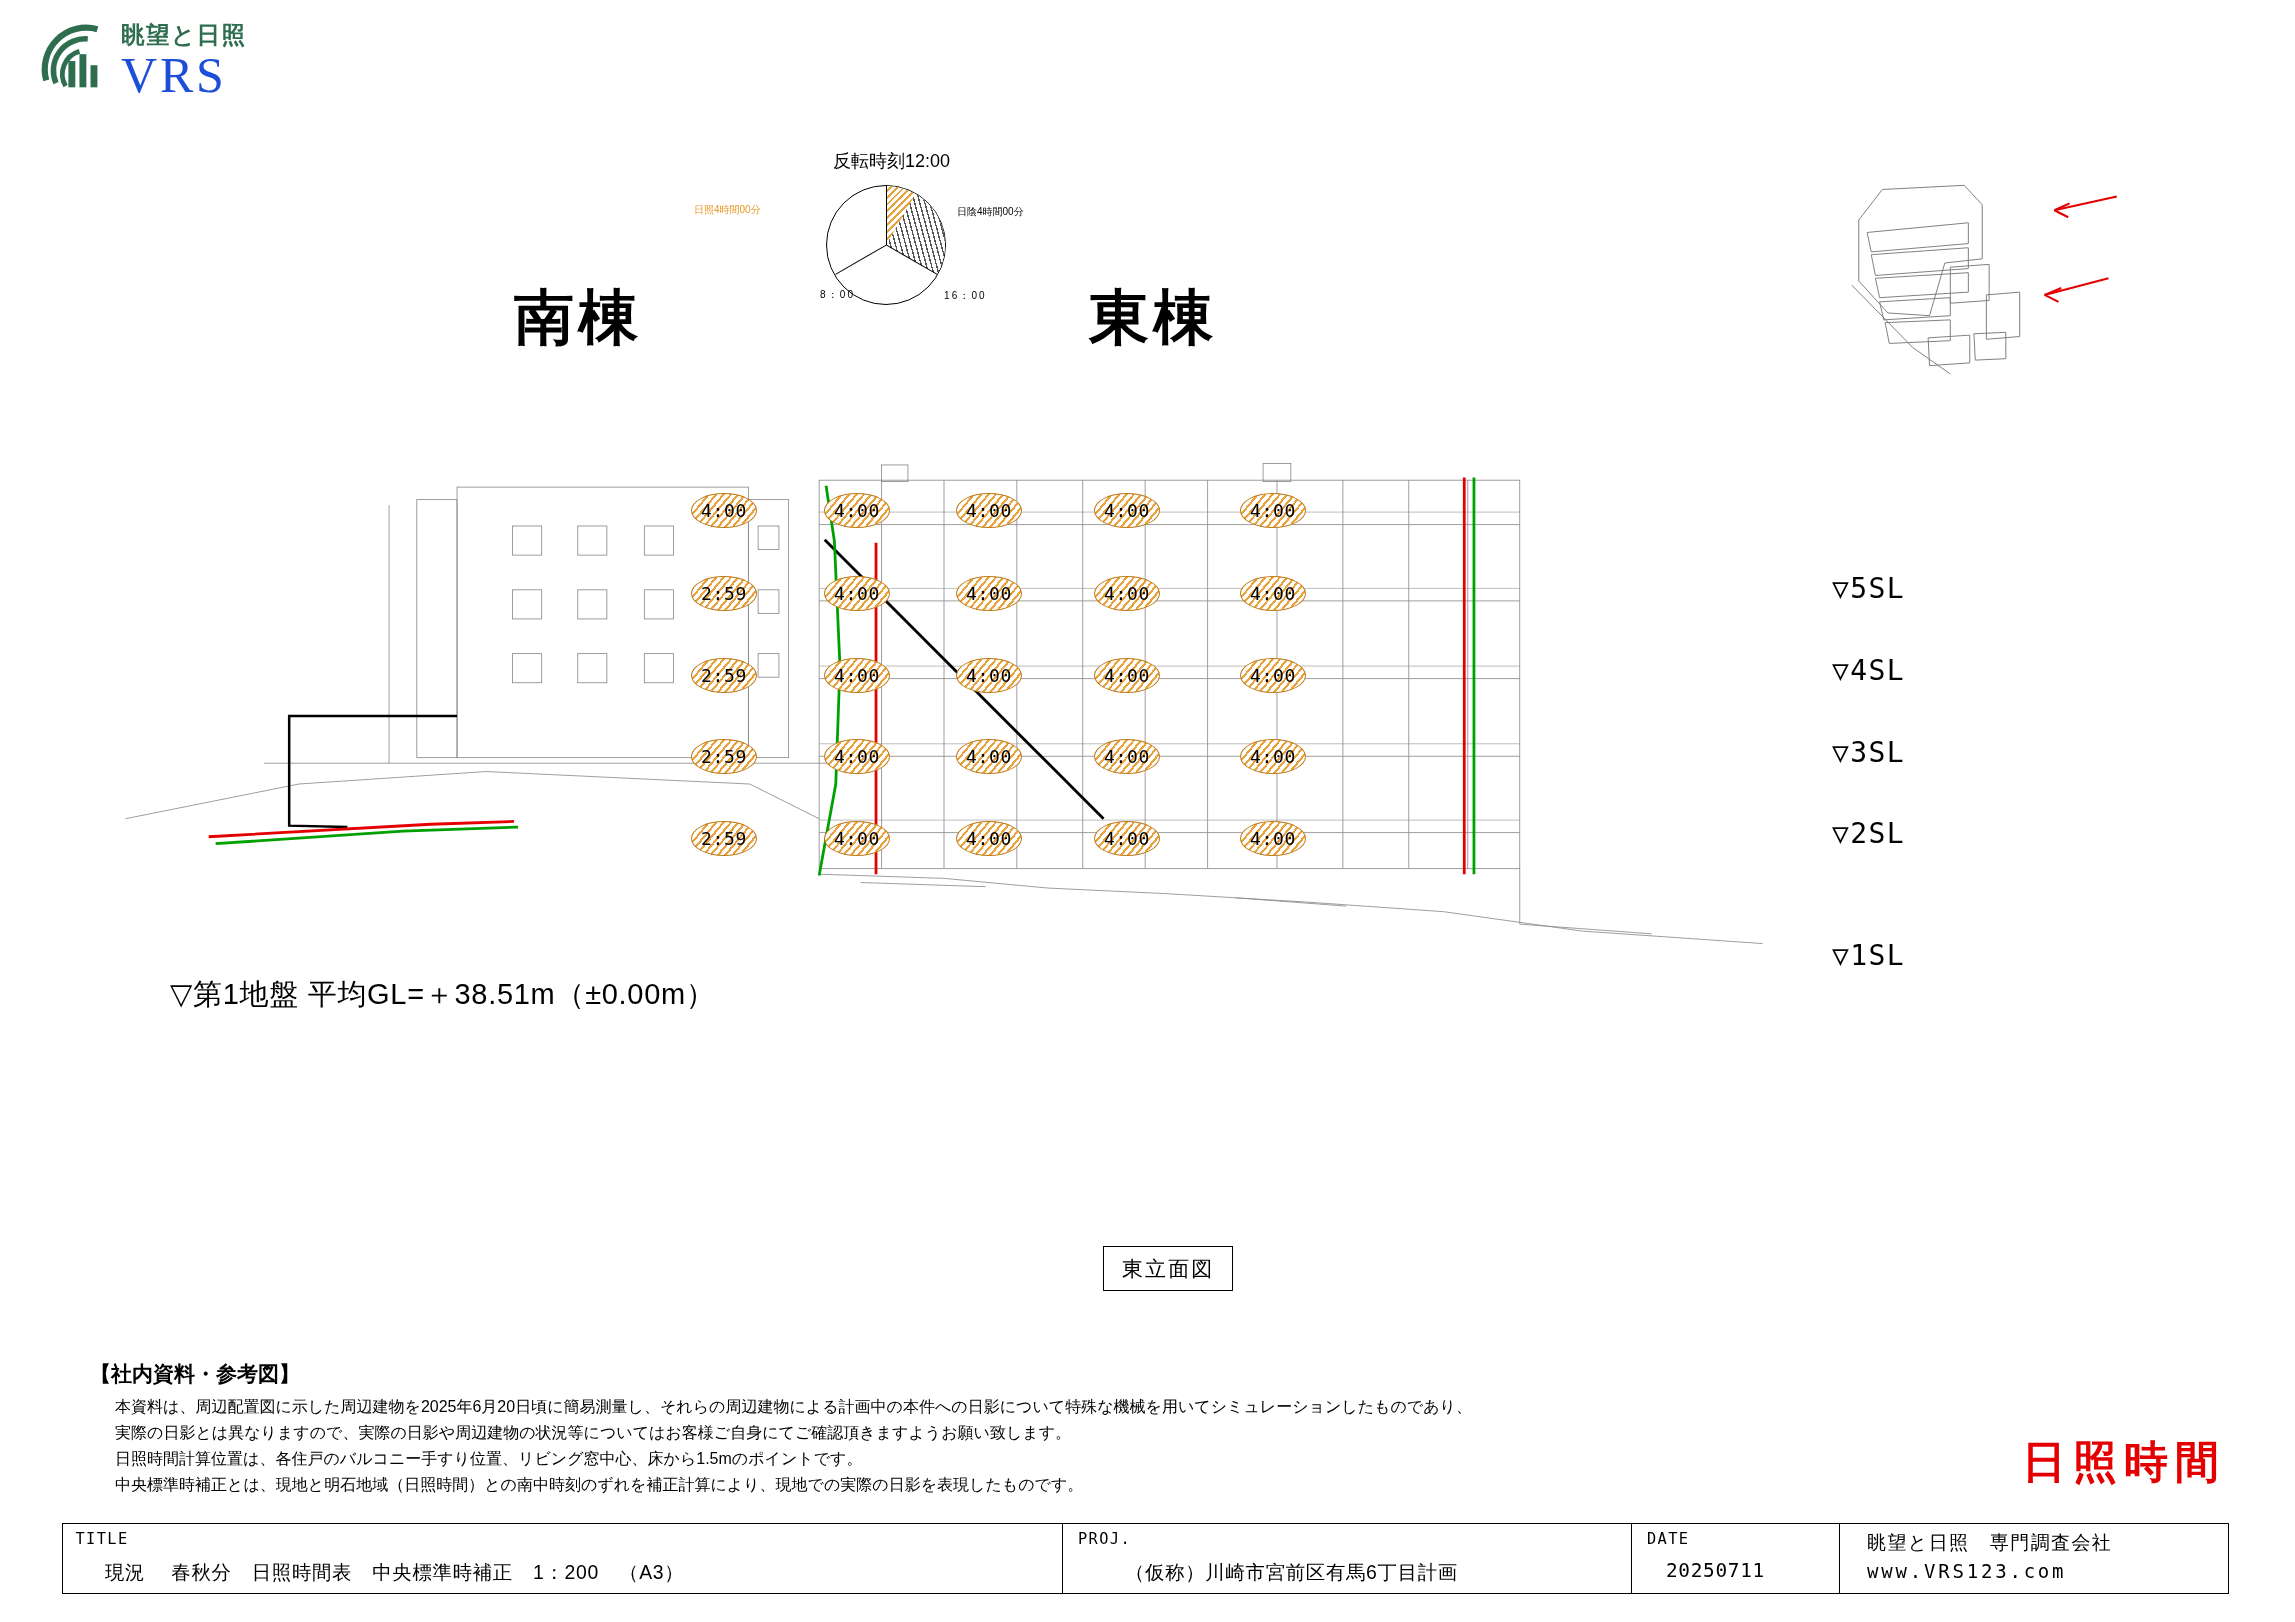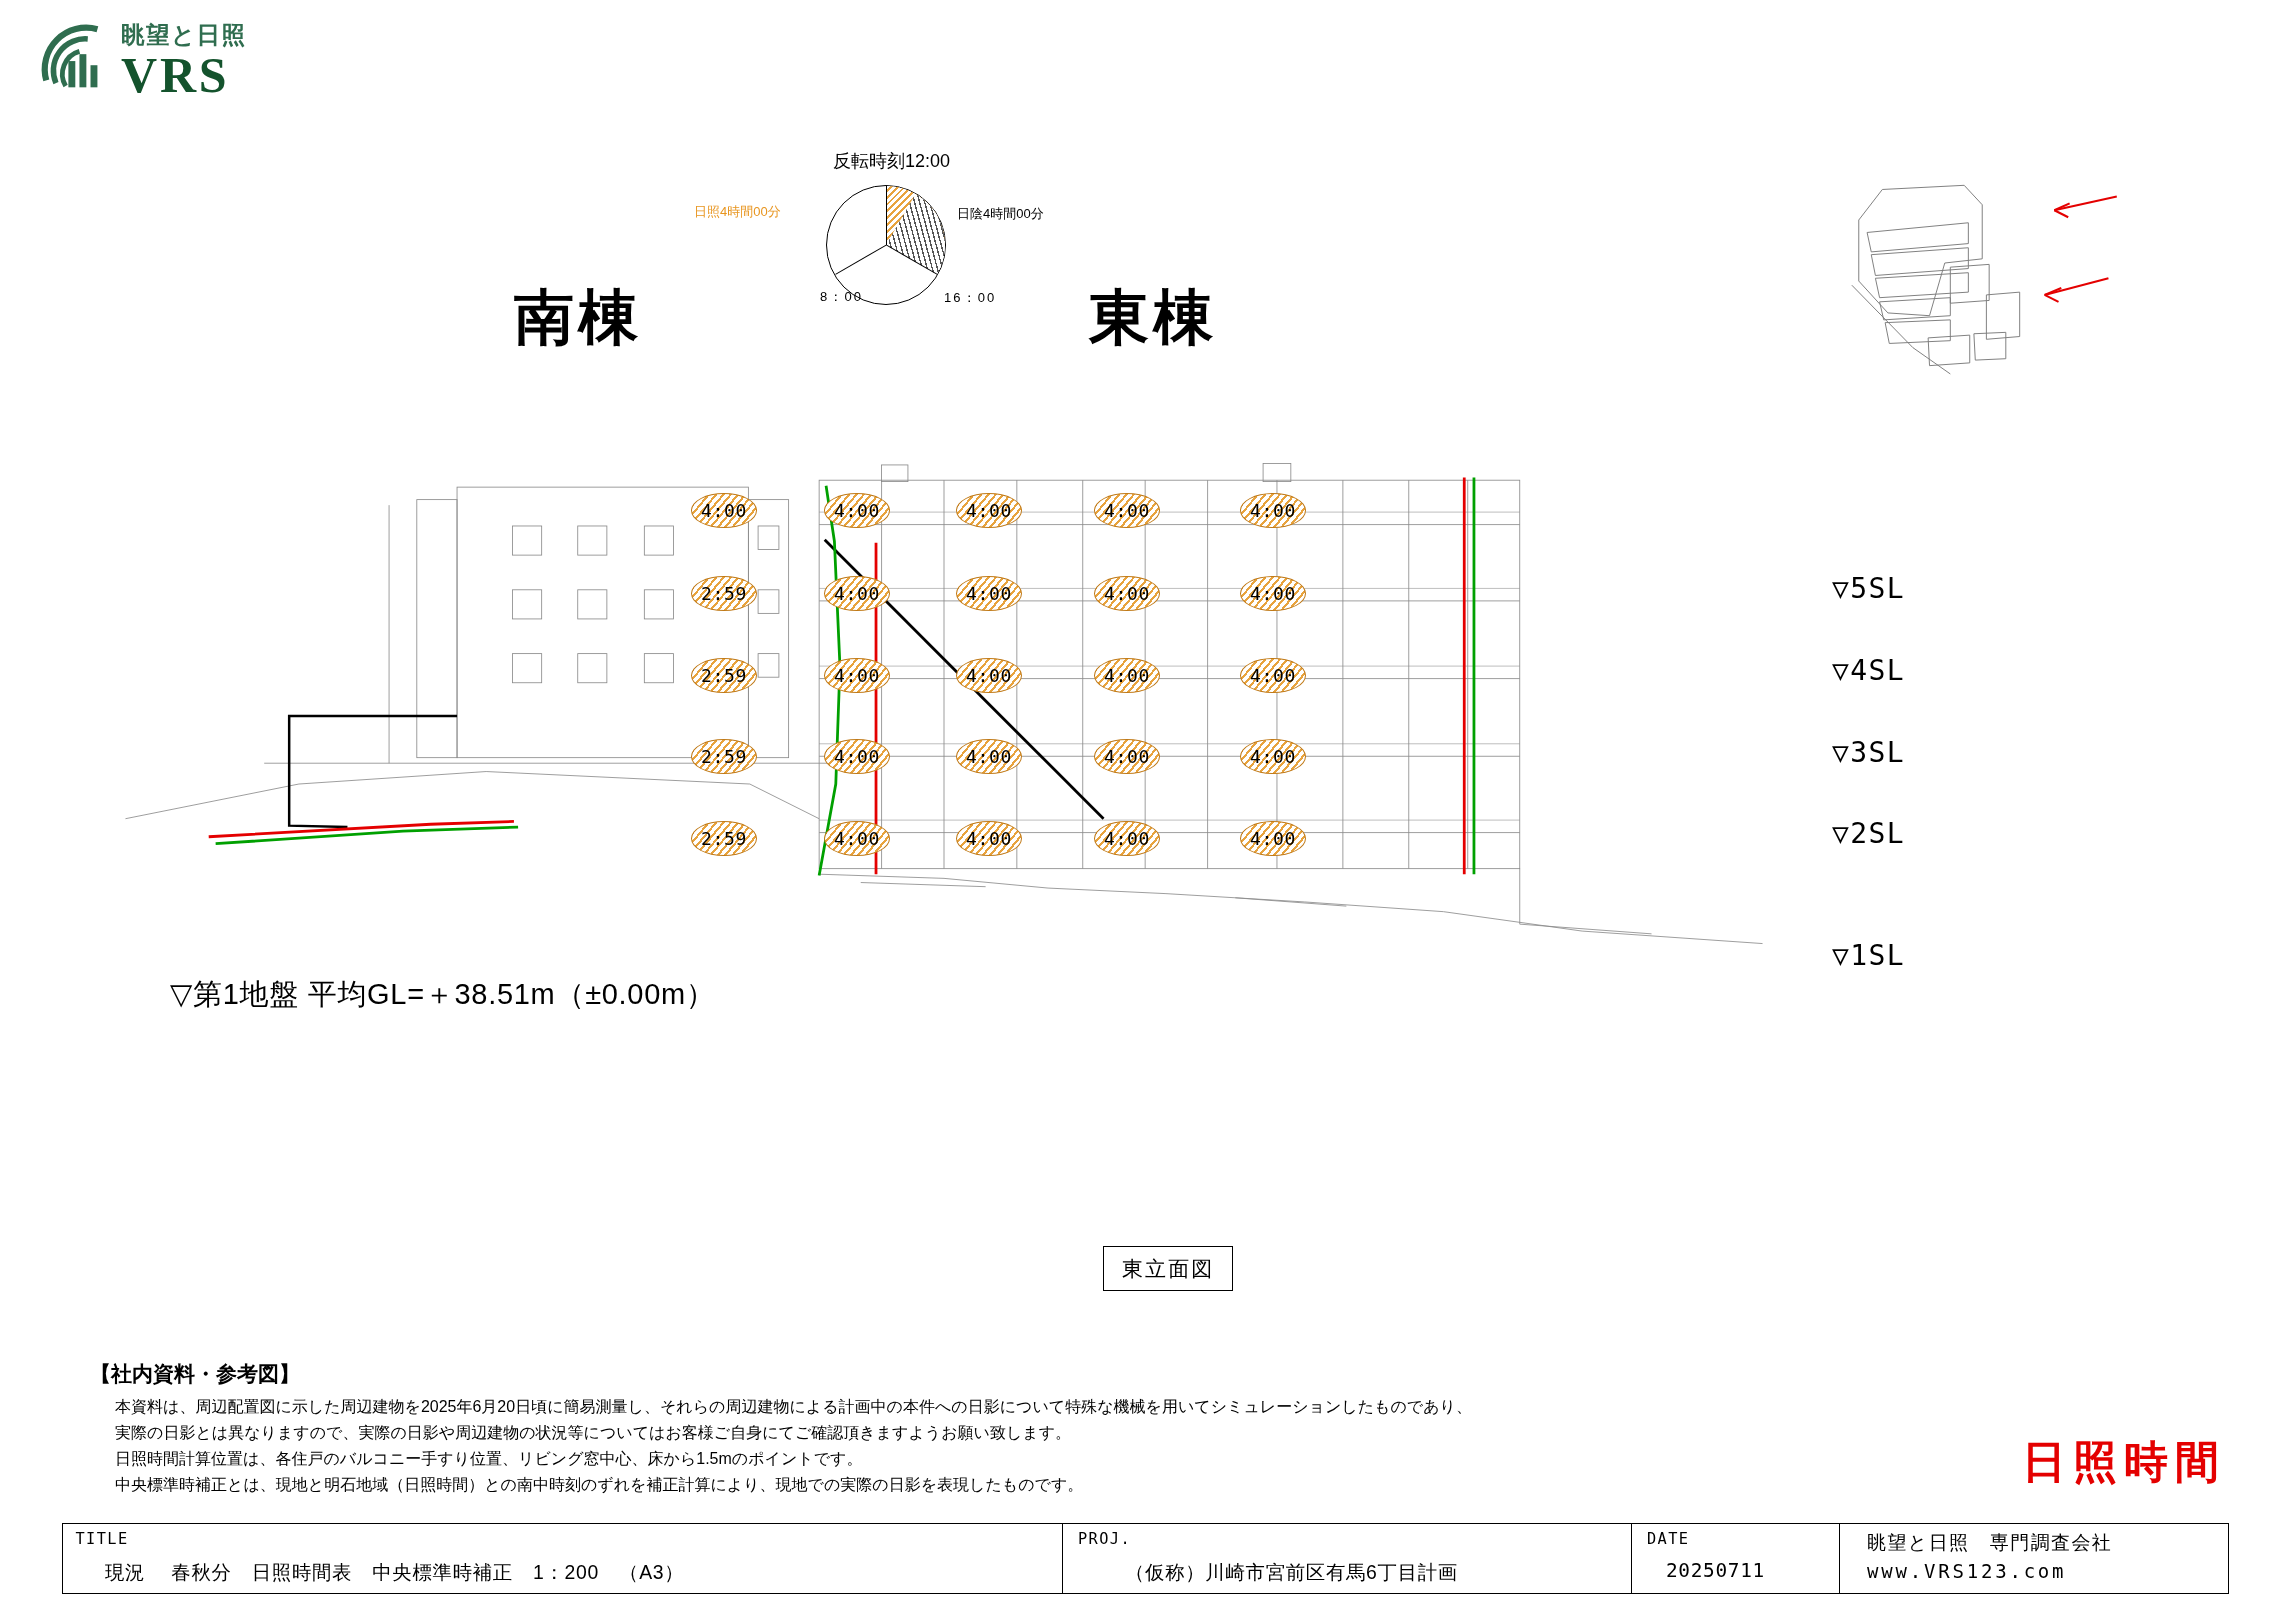--- a/index.html
+++ b/index.html
@@ -10,36 +10,36 @@
     color:#000;
     position:relative;
     overflow:hidden;
   }
   .abs{position:absolute;}
 
   
   #logo{left:38px;top:15.3px;width:250px;height:90px;}
   #logo .mark{position:absolute;left:0;top:5.6px;width:76px;height:76px;}
   #logo .txt-small{position:absolute;left:83px;top:4.2px;font-size:23.6px;letter-spacing:1.4px;color:#2f6d4f;font-weight:bold;}
-  #logo .txt-big{position:absolute;left:83px;top:30.5px;font-size:50px;letter-spacing:2.8px;color:#14532d;font-weight:bold;font-family:"Liberation Serif","DejaVu Serif",serif;}
+  #logo .txt-big{position:absolute;left:83px;top:30.5px;font-size:50px;letter-spacing:2.8px;color:#1d4ed8;font-weight:normal;font-family:"Liberation Serif","DejaVu Serif",serif;}
 
   
   #dial-wrap{left:736px;top:149px;width:291px;height:222px;}
   #dial-title{position:absolute;left:97px;top:0;font-size:18px;white-space:nowrap;}
   #dial{position:absolute;left:90px;top:36px;width:118px;height:118px;border-radius:50%;border:1.4px solid #000;overflow:hidden;background:#fff;}
   #dial .sun{position:absolute;left:50%;top:0;width:50%;height:50%;
      background:repeating-linear-gradient(-45deg,#e8a33d 0 2.1px,#ffffff 2.1px 4.9px);
      transform-origin:0% 100%;}
   #dial .shade{position:absolute;left:50%;top:50%;width:50%;height:50%;
      background:repeating-linear-gradient(-45deg,#555 0 1.4px,#ffffff 1.4px 4.9px);
      transform-origin:0% 0%;}
   #dial .divider{position:absolute;left:50%;top:0;width:1.4px;height:50%;background:#000;}
   #dial .divider2{position:absolute;left:50%;top:50%;width:1.4px;height:50%;background:#000;transform-origin:50% 0;transform:rotate(60deg);}
   #dial .divider3{position:absolute;left:50%;top:50%;width:1.4px;height:50%;background:#000;transform-origin:50% 0;transform:rotate(-60deg);}
-  .dial-lbl{position:absolute;font-size:13px;white-space:nowrap;}
+  .dial-lbl{position:absolute;font-size:10px;white-space:nowrap;}
   #lbl-sun{left:-42px;top:54px;color:#e8951f;}
   #lbl-shade{left:221px;top:56px;color:#000;}
   #lbl-8{left:45px;top:139px;letter-spacing:2.1px;margin-left:39px;}
   #lbl-16{left:208px;top:140px;letter-spacing:2.1px;}
 
   #south-label{left:514px;top:278px;font-size:60px;font-weight:bold;font-family:Liberation Serif, serif;letter-spacing:4.2px;}
   #east-label{left:1089px;top:278px;font-size:60px;font-weight:bold;font-family:"Liberation Serif","DejaVu Serif",serif;letter-spacing:4.2px;}
 
   
   #keymap{left:1846px;top:177px;width:278px;height:215px;}

